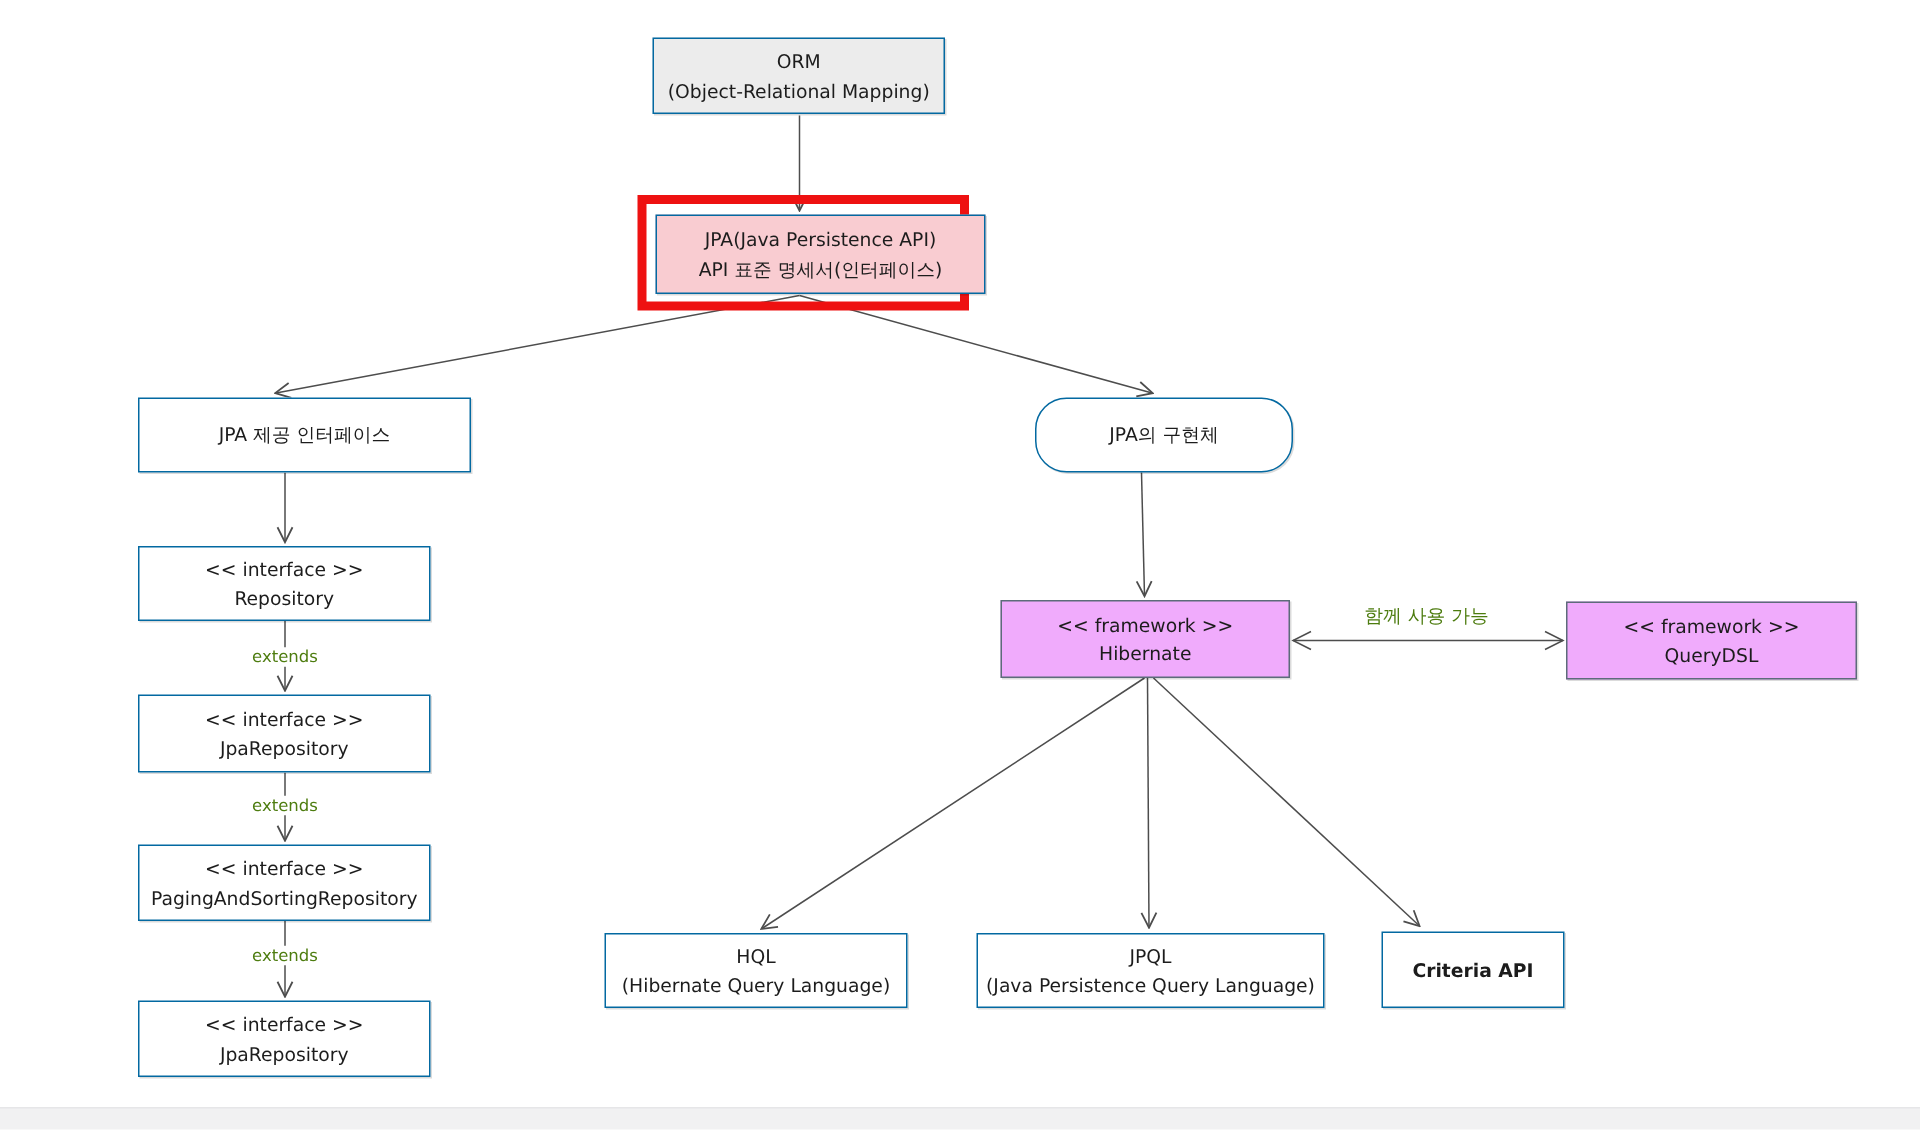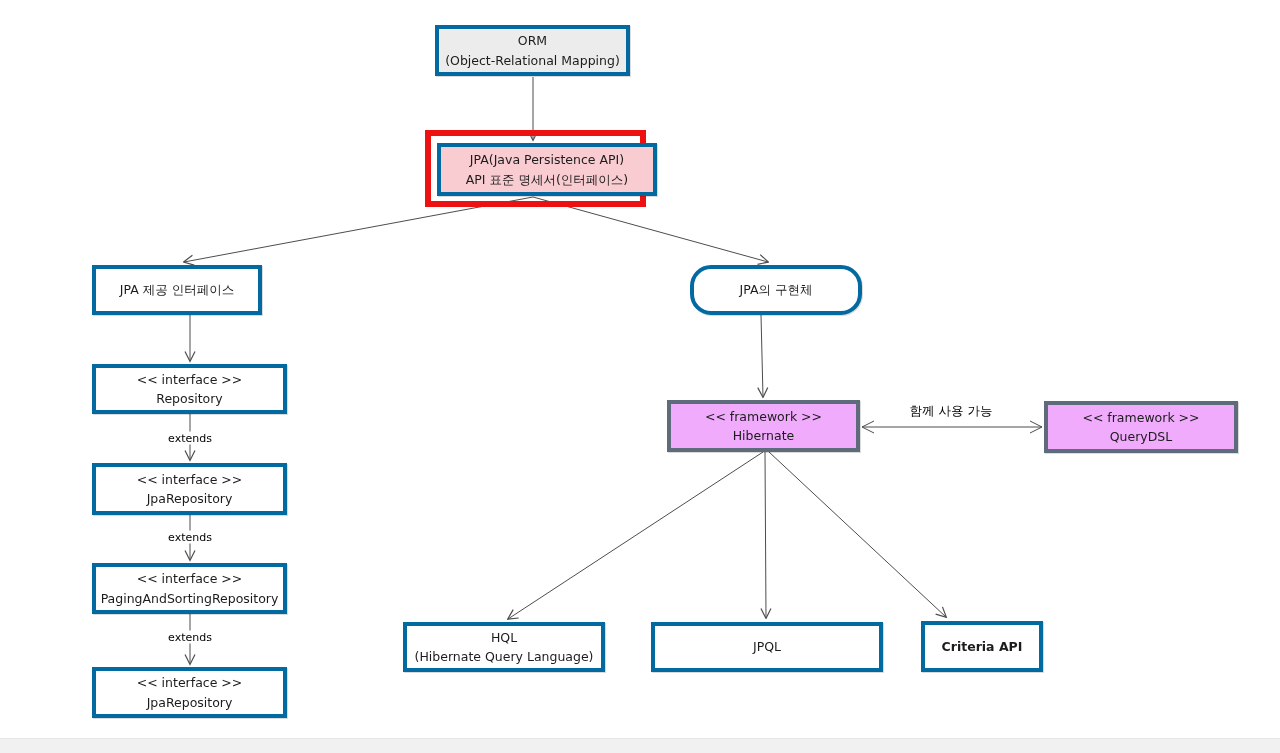--- a/index.html
+++ b/index.html
@@ -5,47 +5,47 @@
   html,body{margin:0;padding:0;}
   body{
     width:1280px;height:753px;position:relative;overflow:hidden;
     background:#ffffff;
     font-family:"DejaVu Sans","Liberation Sans",sans-serif;
   }
   #edges{position:absolute;left:0;top:0;z-index:1;}
   .node{
     position:absolute;z-index:3;box-sizing:border-box;
     display:flex;flex-direction:column;justify-content:center;align-items:center;
-    border:4px solid #0369a1;background:#ffffff;
+    border:1px solid #0369a1;background:#ffffff;
     font-size:12.5px;line-height:1.55;color:#1c1c1c;text-align:center;
     box-shadow:1px 1px 0 rgba(0,0,0,0.14);
     white-space:nowrap;
   }
   .node-gray{background:#ececec;}
   .node-pink{background:#f9ccd1;}
   .node-blue{background:#f0abfc;border-color:#5d6b7a;}
   .highlight-red{
     position:absolute;z-index:2;box-sizing:border-box;
     left:425px;top:130px;width:221px;height:77px;
     border:6px solid #ee1111;background:transparent;
   }
   .edge-label{
     position:absolute;z-index:4;background:#ffffff;
-    font-size:11px;color:#000000;padding:0 3px;
+    font-size:11px;color:#4d7c0f;padding:0 3px;
     transform:translate(-50%,-50%);white-space:nowrap;
   }
   .edge-label.big{font-size:12.5px;}
   .bottom-strip{
     position:absolute;z-index:5;left:0;top:738px;width:1280px;height:15px;
     background:#f1f1f2;border-top:1px solid #e6e6e8;box-sizing:border-box;
   }
   
   #n-orm{left:435px;top:25px;width:195px;height:51px;}
   #n-jpa{left:437px;top:143px;width:220px;height:53px;}
-  #n-jpa-interfaces{left:92px;top:265px;width:170px;height:50px;}
+  #n-jpa-interfaces{left:92px;top:265px;width:222px;height:50px;}
   #n-repository{left:92px;top:364px;width:195px;height:50px;}
   #n-crud{left:92px;top:463px;width:195px;height:52px;}
   #n-paging{left:92px;top:563px;width:195px;height:51px;}
   #n-jparepo{left:92px;top:667px;width:195px;height:51px;}
   #n-impl{left:690px;top:265px;width:172px;height:50px;border-radius:21px;}
   #n-hibernate{left:667px;top:400px;width:193px;height:52px;}
   #n-querydsl{left:1044px;top:401px;width:194px;height:52px;}
   #n-hql{left:403px;top:622px;width:202px;height:50px;}
   #n-jpql{left:651px;top:622px;width:232px;height:50px;text-align:right;}
   #n-criteria{left:921px;top:621px;width:122px;height:51px;font-weight:bold;}
@@ -133,20 +133,21 @@
   <span>QueryDSL</span>
 </div>
 
 <div class="node" id="n-hql">
   <span>HQL</span>
   <span>(Hibernate Query Language)</span>
 </div>
 
 <div class="node" id="n-jpql">
   <span>JPQL</span>
+  <span>(Java Persistence Query Language)</span>
 </div>
 
 <div class="node" id="n-criteria">
   <span>Criteria API</span>
 </div>
 
 <div class="edge-label" style="left:190px;top:438px;">extends</div>
 <div class="edge-label" style="left:190px;top:537px;">extends</div>
 <div class="edge-label" style="left:190px;top:637px;">extends</div>
 <div class="edge-label big" style="left:951px;top:411px;">함께 사용 가능</div>

